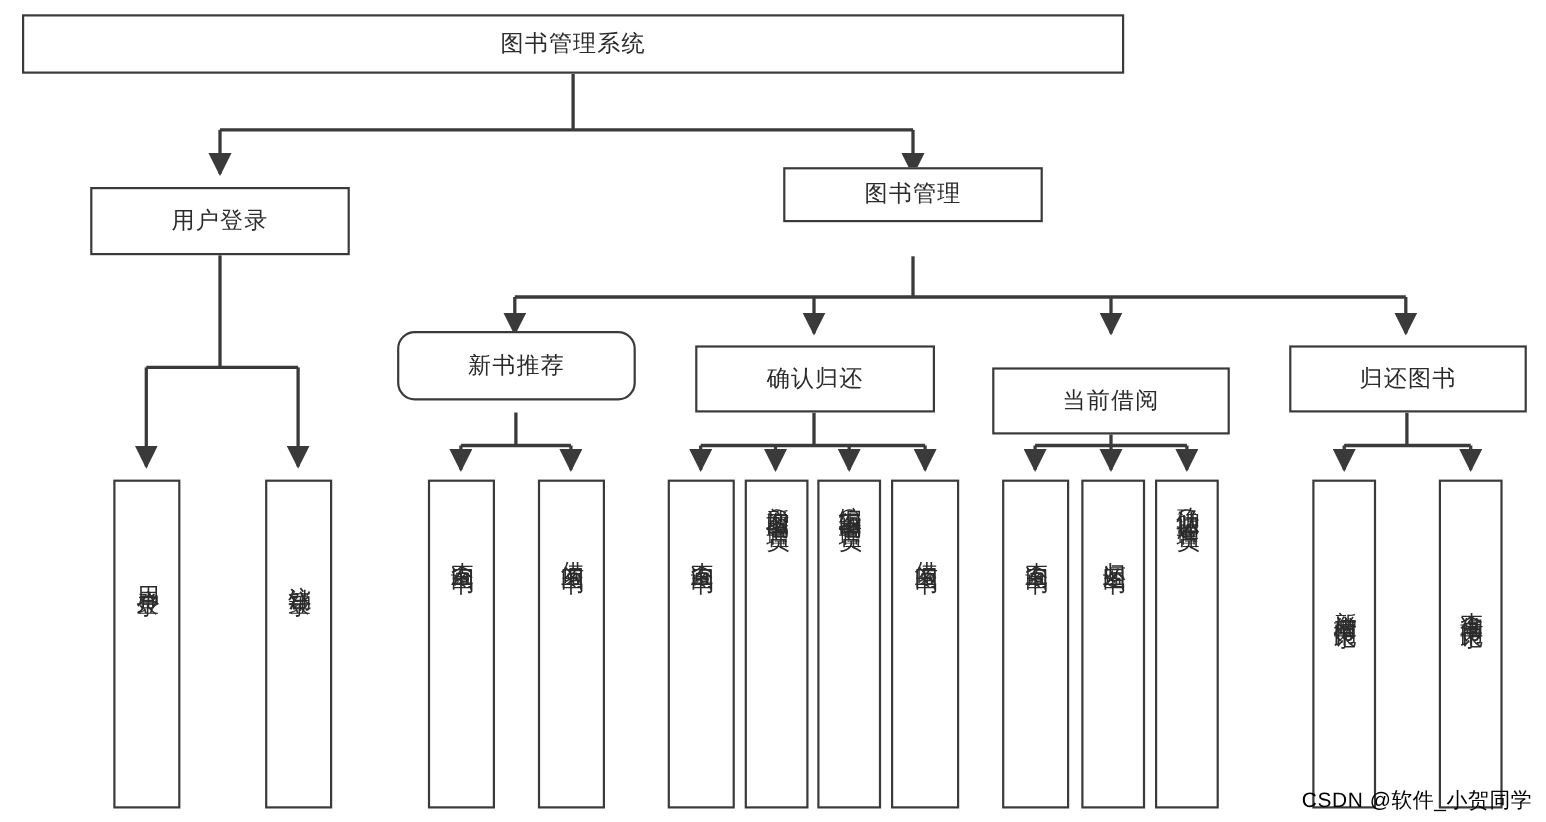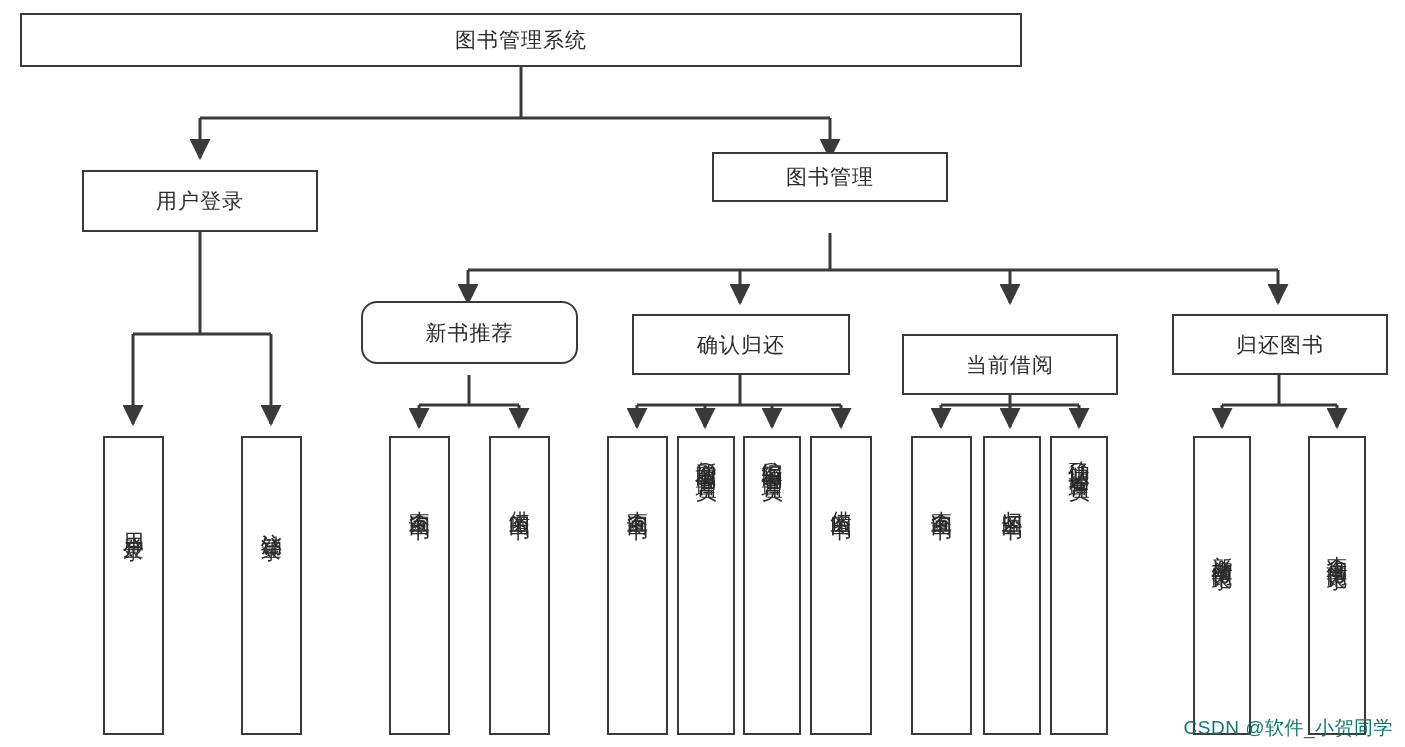--- a/index.html
+++ b/index.html
@@ -61,21 +61,21 @@
     margin-top: 95px;
   }
   .node.vert.mid3 .vtext {
     margin-top: 50px;
   }
   .watermark {
     position: absolute;
     right: 12px;
     bottom: 6px;
     font-size: 19px;
-    color: #0f766e;
+    color: #000000;
     white-space: nowrap;
     letter-spacing: 0.5px;
   }
 </style>
 </head>
 <body>
 
 <div id="stage">
 
   <svg id="wires" viewBox="0 0 1405 747" xmlns="http://www.w3.org/2000/svg">

